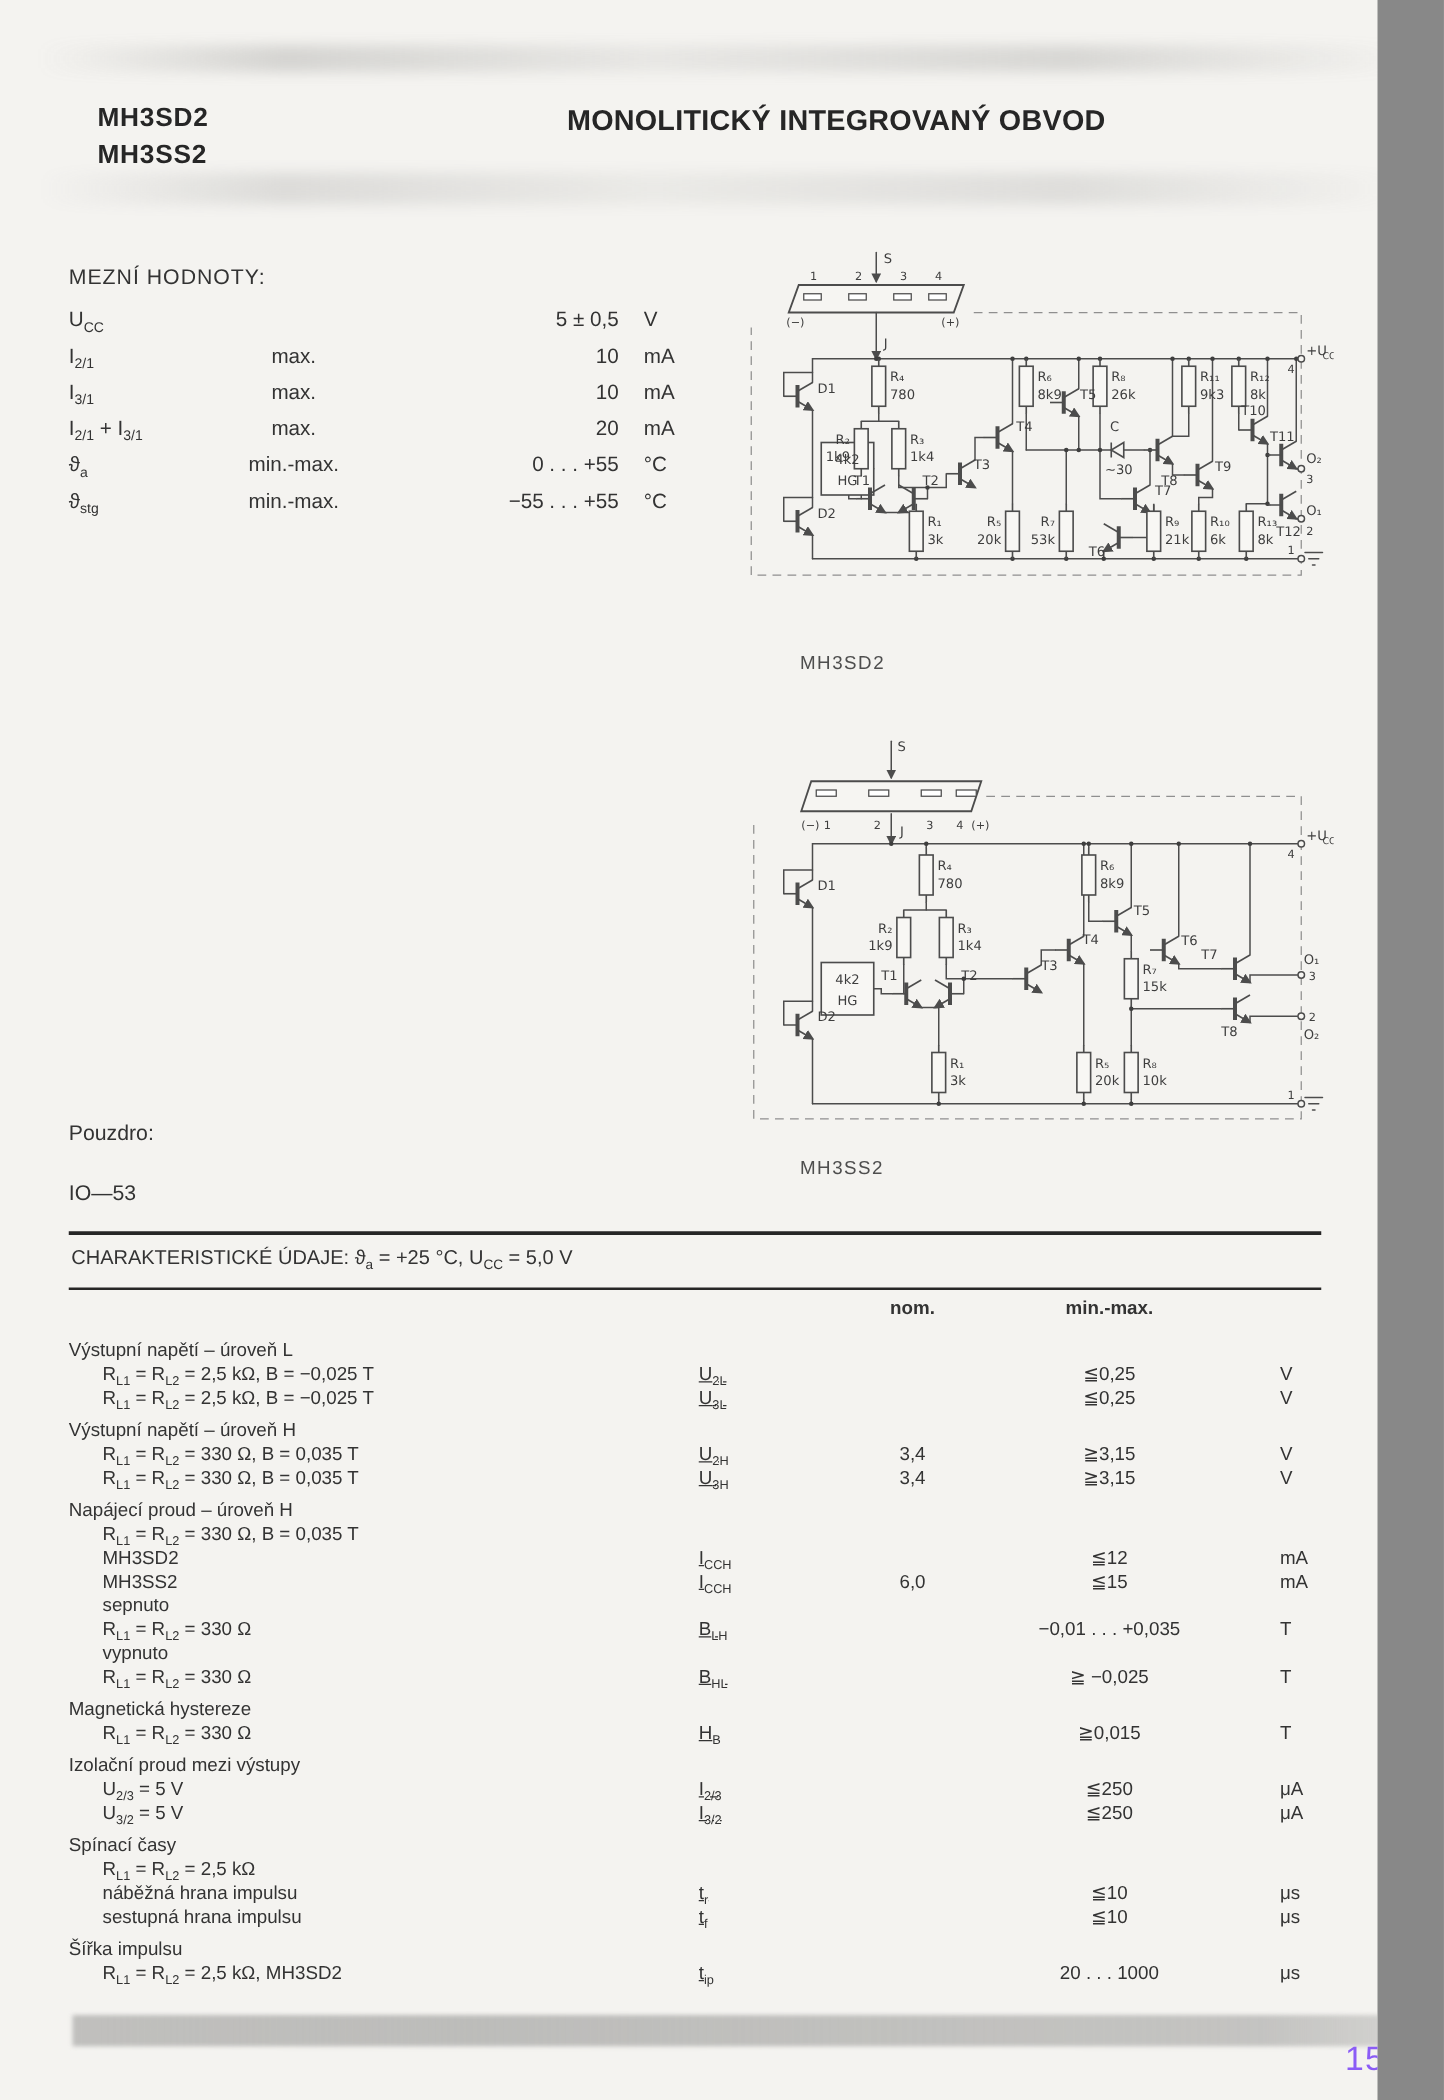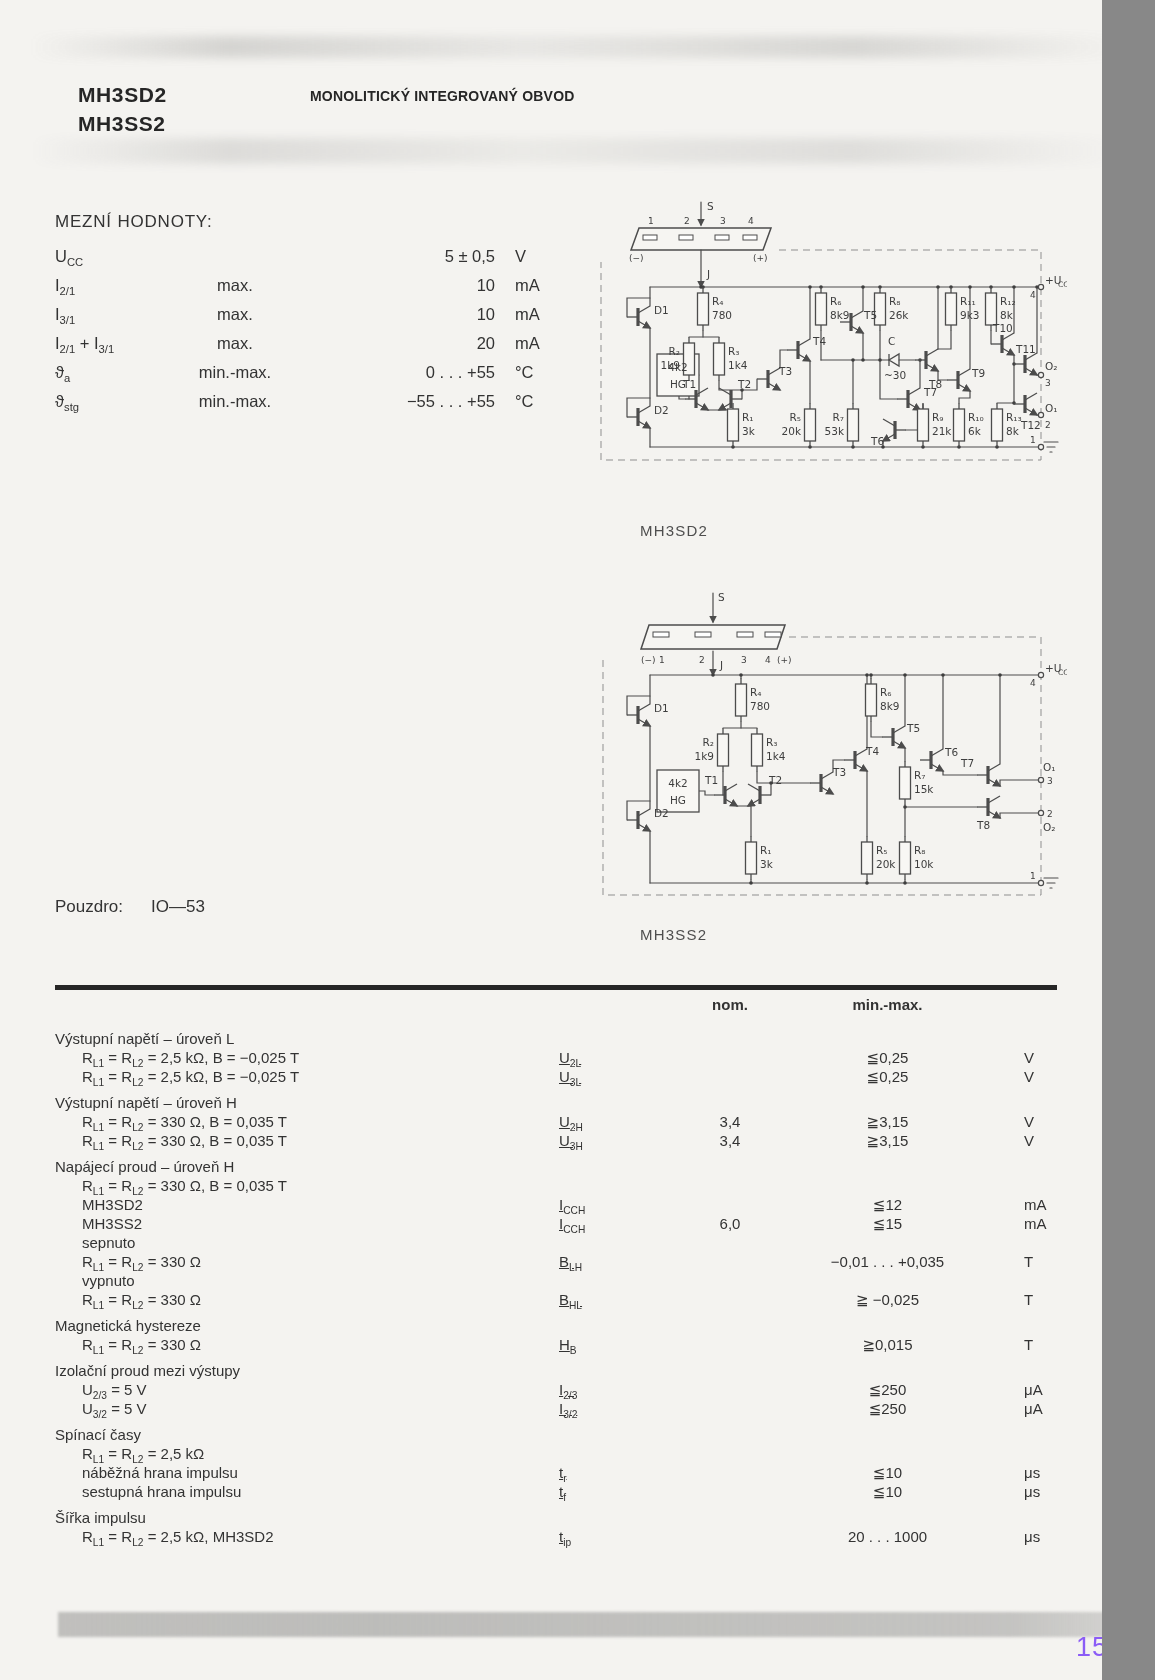--- a/index.html
+++ b/index.html
@@ -4,30 +4,30 @@
 <style>
   html,body{margin:0;padding:0;background:#888;}
   .page{position:relative;width:1102px;height:1680px;background:#f4f3f0;overflow:hidden;
         font-family:"Liberation Sans",sans-serif;color:#2e2e2e;}
   sub{font-size:68%;line-height:0;}
   .smudge{position:absolute;filter:blur(5px);pointer-events:none;
     background:linear-gradient(90deg,rgba(150,150,148,0),rgba(150,150,148,.55) 18%,rgba(165,165,163,.25) 45%,rgba(150,150,148,.5) 75%,rgba(150,150,148,0));}
   .bar-bottom{position:absolute;filter:blur(1.5px);pointer-events:none;
     background:linear-gradient(90deg,rgba(140,140,138,.5),rgba(170,170,168,.75) 30%,rgba(150,150,148,.55) 60%,rgba(175,175,173,.7) 90%,rgba(160,160,158,.4));}
   .partnos{position:absolute;left:78px;top:80px;font-size:21px;font-weight:bold;line-height:29px;letter-spacing:.6px;color:#262626;}
-  .title{position:absolute;left:310px;top:82px;width:718px;text-align:left;font-size:14px;font-weight:bold;line-height:28px;letter-spacing:.2px;color:#262626;}
+  .title{position:absolute;left:310px;top:82px;width:718px;text-align:center;font-size:23px;font-weight:bold;line-height:28px;letter-spacing:.2px;color:#262626;}
   .limits{position:absolute;left:55px;top:196px;width:560px;}
   .lim-head{font-size:17px;letter-spacing:.8px;margin:16px 0 15px 0;font-weight:normal;color:#333;}
   .lim-row{display:grid;grid-template-columns:130px 100px 210px 80px;height:29px;font-size:16.5px;color:#333;}
   .l-cond{text-align:center;}
   .l-val{text-align:right;}
   .l-unit{padding-left:20px;}
   .schem{position:absolute;}
   .schem-cap{position:absolute;font-size:15px;letter-spacing:1.2px;color:#4e4e4e;}
-  .pouzdro{position:absolute;left:55px;top:897px;font-size:17px;color:#333;display:flex;gap:28px;}
+  .pouzdro{position:absolute;left:55px;top:897px;font-size:17px;color:#333;display:flex;gap:28px;flex-direction:column;}
   .chars{position:absolute;left:55px;top:985px;width:1002px;color:#333;}
   .rule1{border-top:3.5px solid #262626;}
   .rule2{border-top:2.5px solid #262626;}
   .chead{font-size:16px;margin:10px 0 14px 2px;}
   .colheads{position:relative;height:26px;font-weight:bold;font-size:15px;margin-top:6px;}
   .nomh{position:absolute;left:610px;width:130px;text-align:center;}
   .mmh{position:absolute;left:740px;width:185px;text-align:center;}
   .char-row{display:grid;grid-template-columns:500px 110px 130px 185px 77px;line-height:19px;font-size:15px;}
   .char-row.t-sec{margin-top:7px;}
   .t-ind .c-text{padding-left:27px;}
@@ -461,20 +461,21 @@
   </svg>
   <div class="schem-cap" style="left:640px;top:926px">MH3SS2</div>
 
   <div class="pouzdro">
     <span>Pouzdro:</span>
     <span>IO—53</span>
   </div>
 
   <div class="chars">
     <div class="rule1"></div>
+    <div class="chead">CHARAKTERISTICKÉ ÚDAJE: ϑ<sub>a</sub> = +25 °C, U<sub>CC</sub> = 5,0 V</div>
     <div class="rule2"></div>
     <div class="colheads">
       <span class="nomh">nom.</span>
       <span class="mmh">min.-max.</span>
     </div>
     <div id="char-rows">
         <div class="char-row t-sec">
     <span class="c-text">Výstupní napětí – úroveň L</span>
     <span class="c-sym"></span>
     <span class="c-nom"></span>

